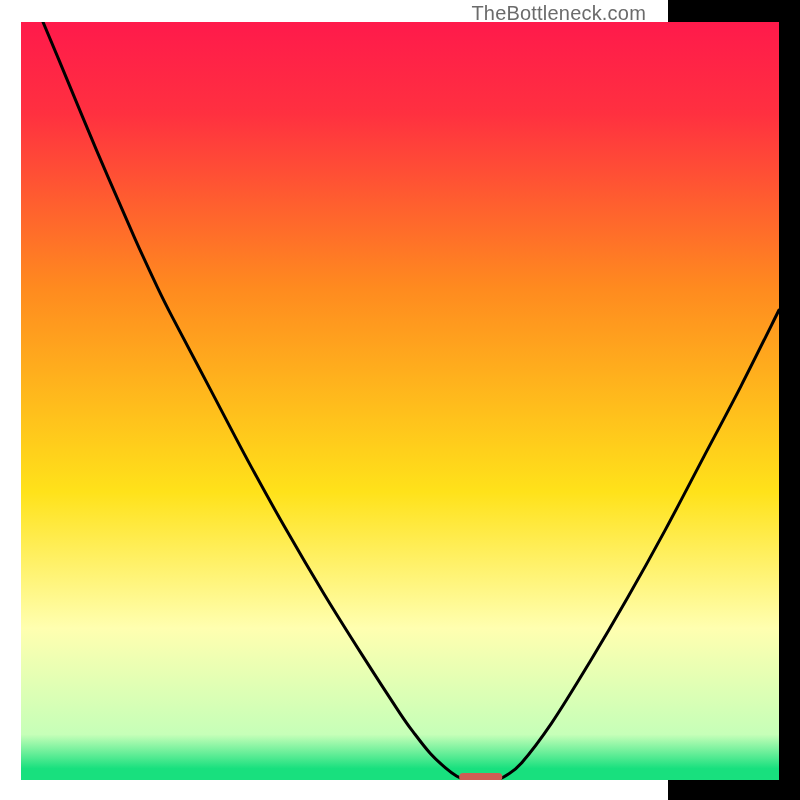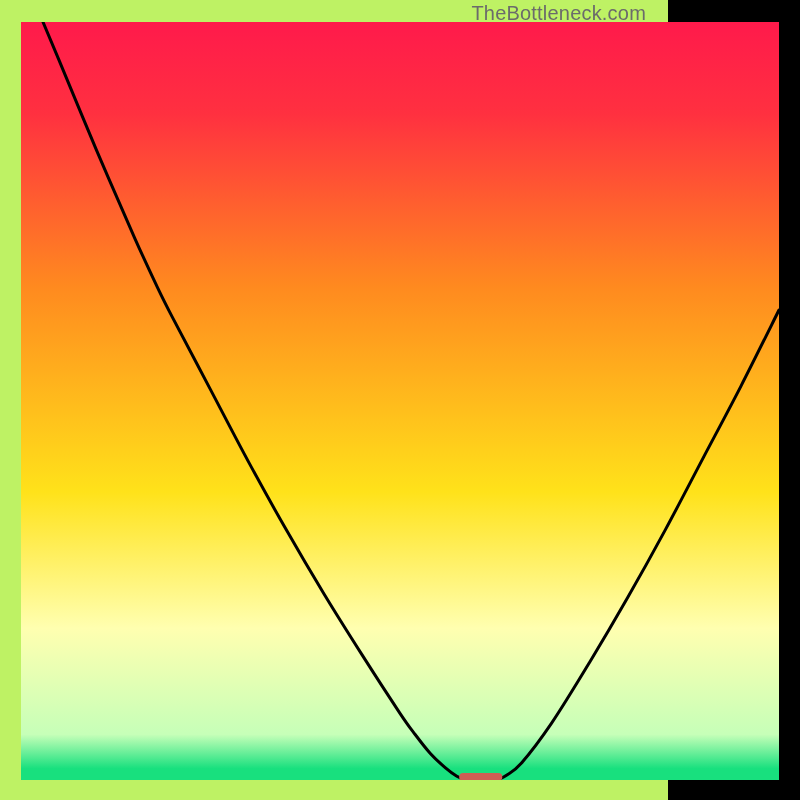--- a/index.html
+++ b/index.html
@@ -9,21 +9,21 @@
     height: 800px;
     background: #000;
     overflow: hidden;
   }
   .frame {
     position: absolute;
     left: 0;
     top: 0;
     width: 668px;
     height: 800px;
-    background: #bef264;
+    background: #ffffff;
   }
   .plot {
     position: absolute;
     left: 21px;
     top: 22px;
     width: 758px;
     height: 758px;
   }
   .watermark {
     position: absolute;

